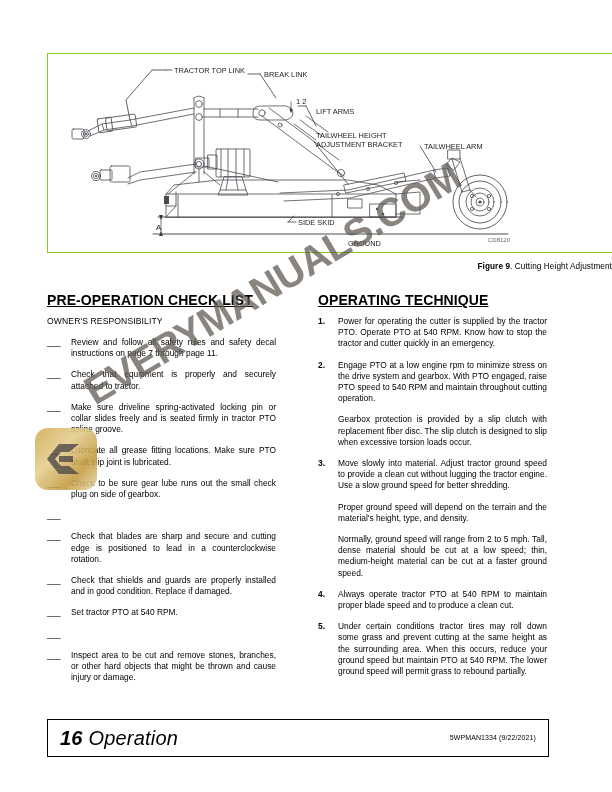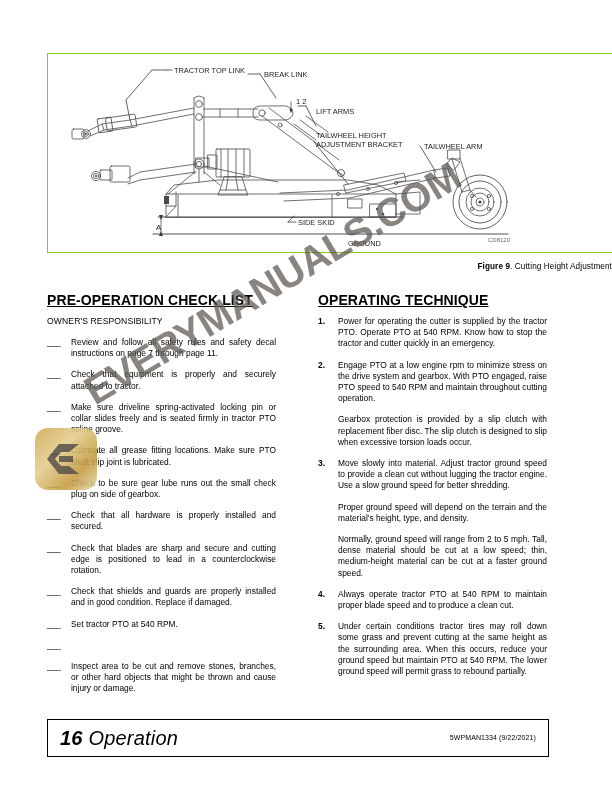--- a/index.html
+++ b/index.html
@@ -344,21 +344,20 @@
         <div class="check-item">
           <div class="check-blank"></div>
           <div class="check-text">Lubricate all grease fitting locations. Make sure PTO shaft slip joint is lubricated.</div>
         </div>
         <div class="check-item">
           <div class="check-blank"></div>
           <div class="check-text">Check to be sure gear lube runs out the small check plug on side of gearbox.</div>
         </div>
         <div class="check-item">
           <div class="check-blank"></div>
-          <div class="check-text">Check that all hardware is properly installed and secured.</div>
         </div>
         <div class="check-item">
           <div class="check-blank"></div>
           <div class="check-text">Check that blades are sharp and secure and cutting edge is positioned to lead in a counterclockwise rotation.</div>
         </div>
         <div class="check-item">
           <div class="check-blank"></div>
           <div class="check-text">Check that shields and guards are properly installed and in good condition. Replace if damaged.</div>
         </div>
         <div class="check-item">

